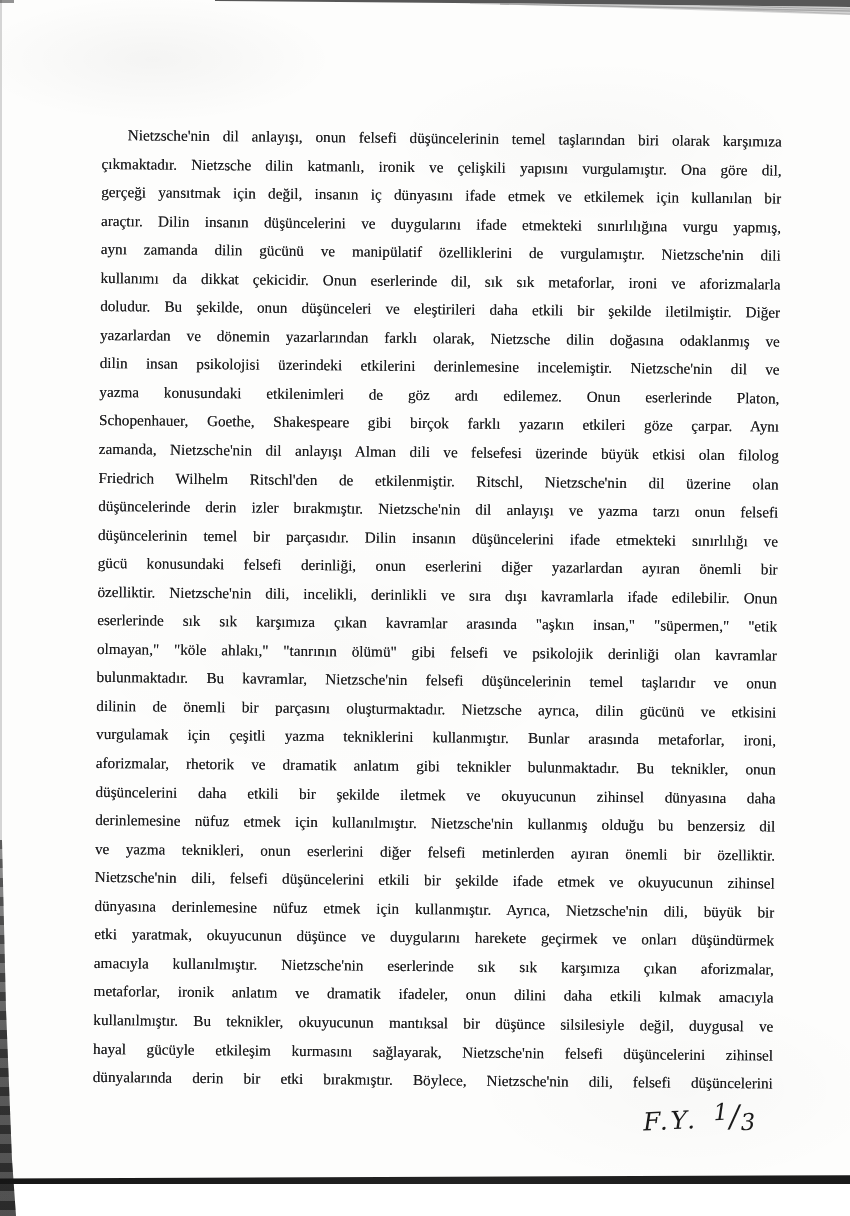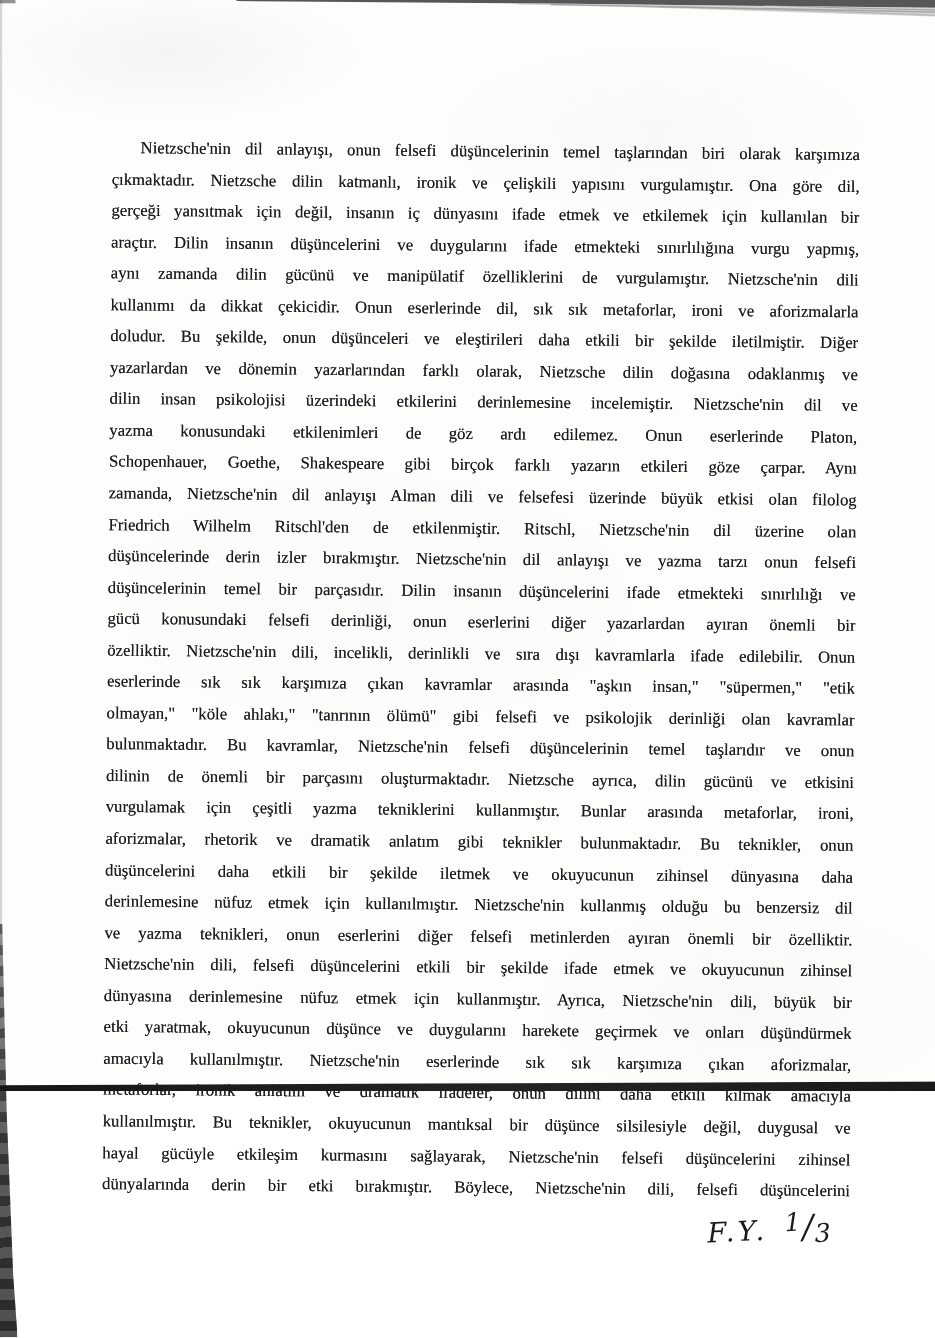--- a/index.html
+++ b/index.html
@@ -11,21 +11,21 @@
     width: 850px;
     height: 1216px;
     overflow: hidden;
     position: relative;
     font-family: "Liberation Serif", "DejaVu Serif", serif;
   }
   .page {
     position: absolute;
     left: 0; top: 0;
     width: 850px;
-    height: 992px;
+    height: 1184px;
     background:
       radial-gradient(ellipse 260px 90px at 18% 5%, rgba(0,0,0,0.035), transparent 70%),
       radial-gradient(ellipse 300px 120px at 70% 12%, rgba(0,0,0,0.018), transparent 70%),
       radial-gradient(ellipse 400px 200px at 40% 55%, rgba(0,0,0,0.012), transparent 70%),
       radial-gradient(ellipse 300px 140px at 80% 92%, rgba(0,0,0,0.02), transparent 70%),
       #fdfdfc;
   }
 
   
   .edge-top {

